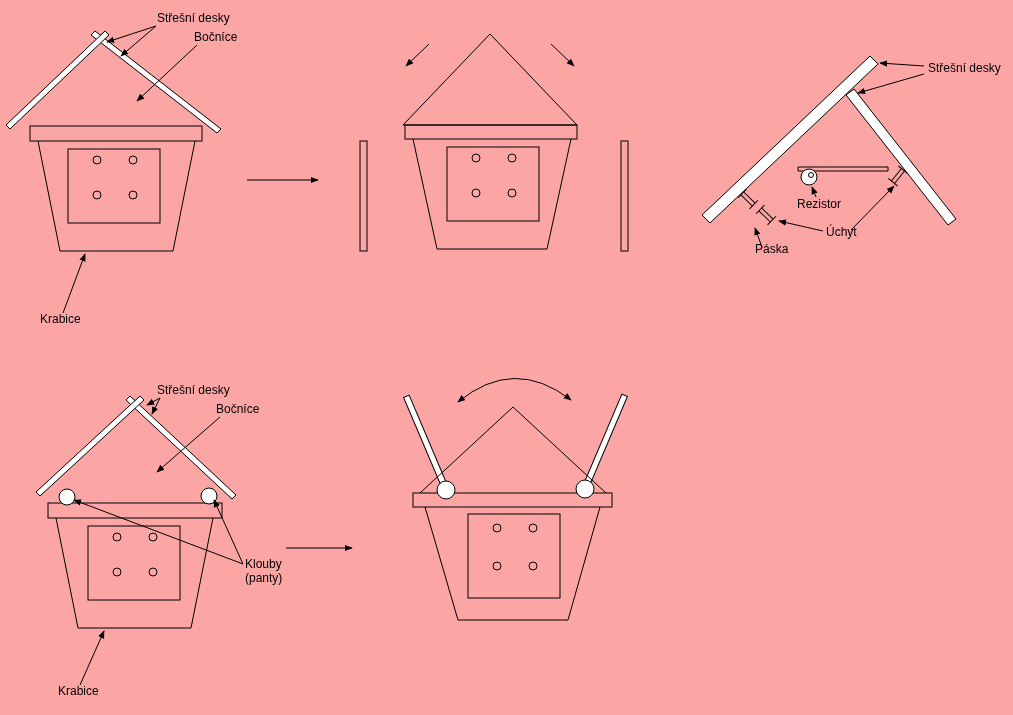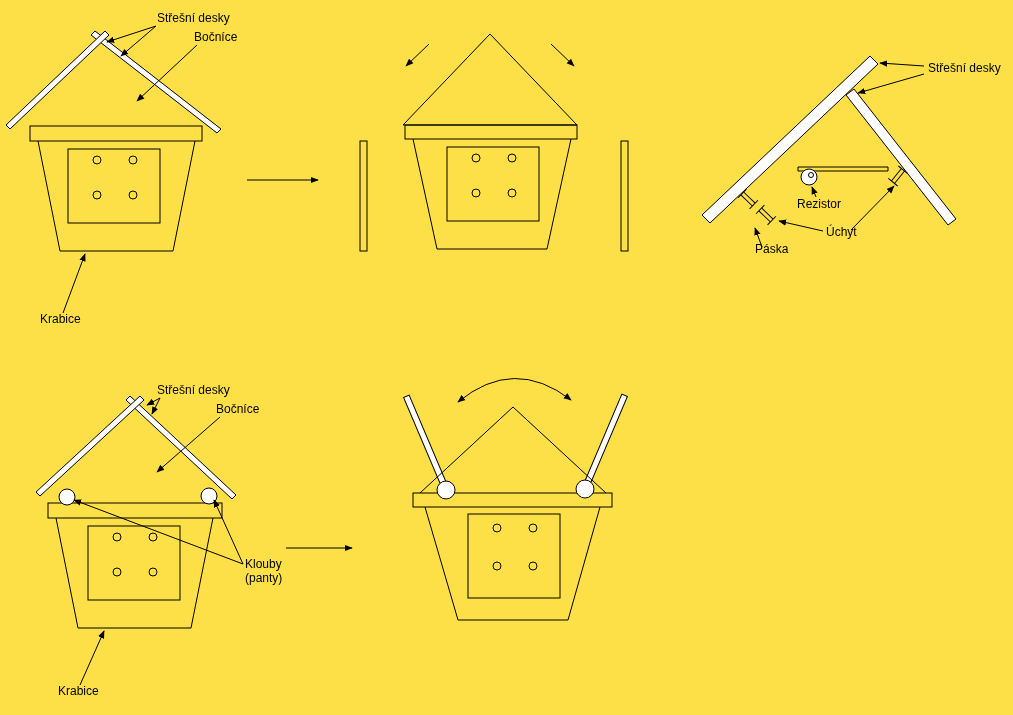--- a/index.html
+++ b/index.html
@@ -1,16 +1,16 @@
 <!DOCTYPE html>
 <html><head>
 <meta charset="utf-8">
 <style>
   html,body{margin:0;padding:0;background:#ffffff;}
-  .stage{position:relative;width:1013px;height:715px;background:#fde047;overflow:hidden;}
+  .stage{position:relative;width:1013px;height:715px;background:#fca5a5;overflow:hidden;}
   svg{display:block;}
   svg text{font-family:"Liberation Sans",sans-serif;font-size:12px;fill:#000000;}
   .ln{stroke:#000000;stroke-width:1;fill:none;}
   .board{fill:#ffffff;stroke:#000000;stroke-width:1;}
   .arrow{stroke:#000000;stroke-width:1;fill:none;}
 </style>
 </head>
 <body>
 
 <div class="stage">

